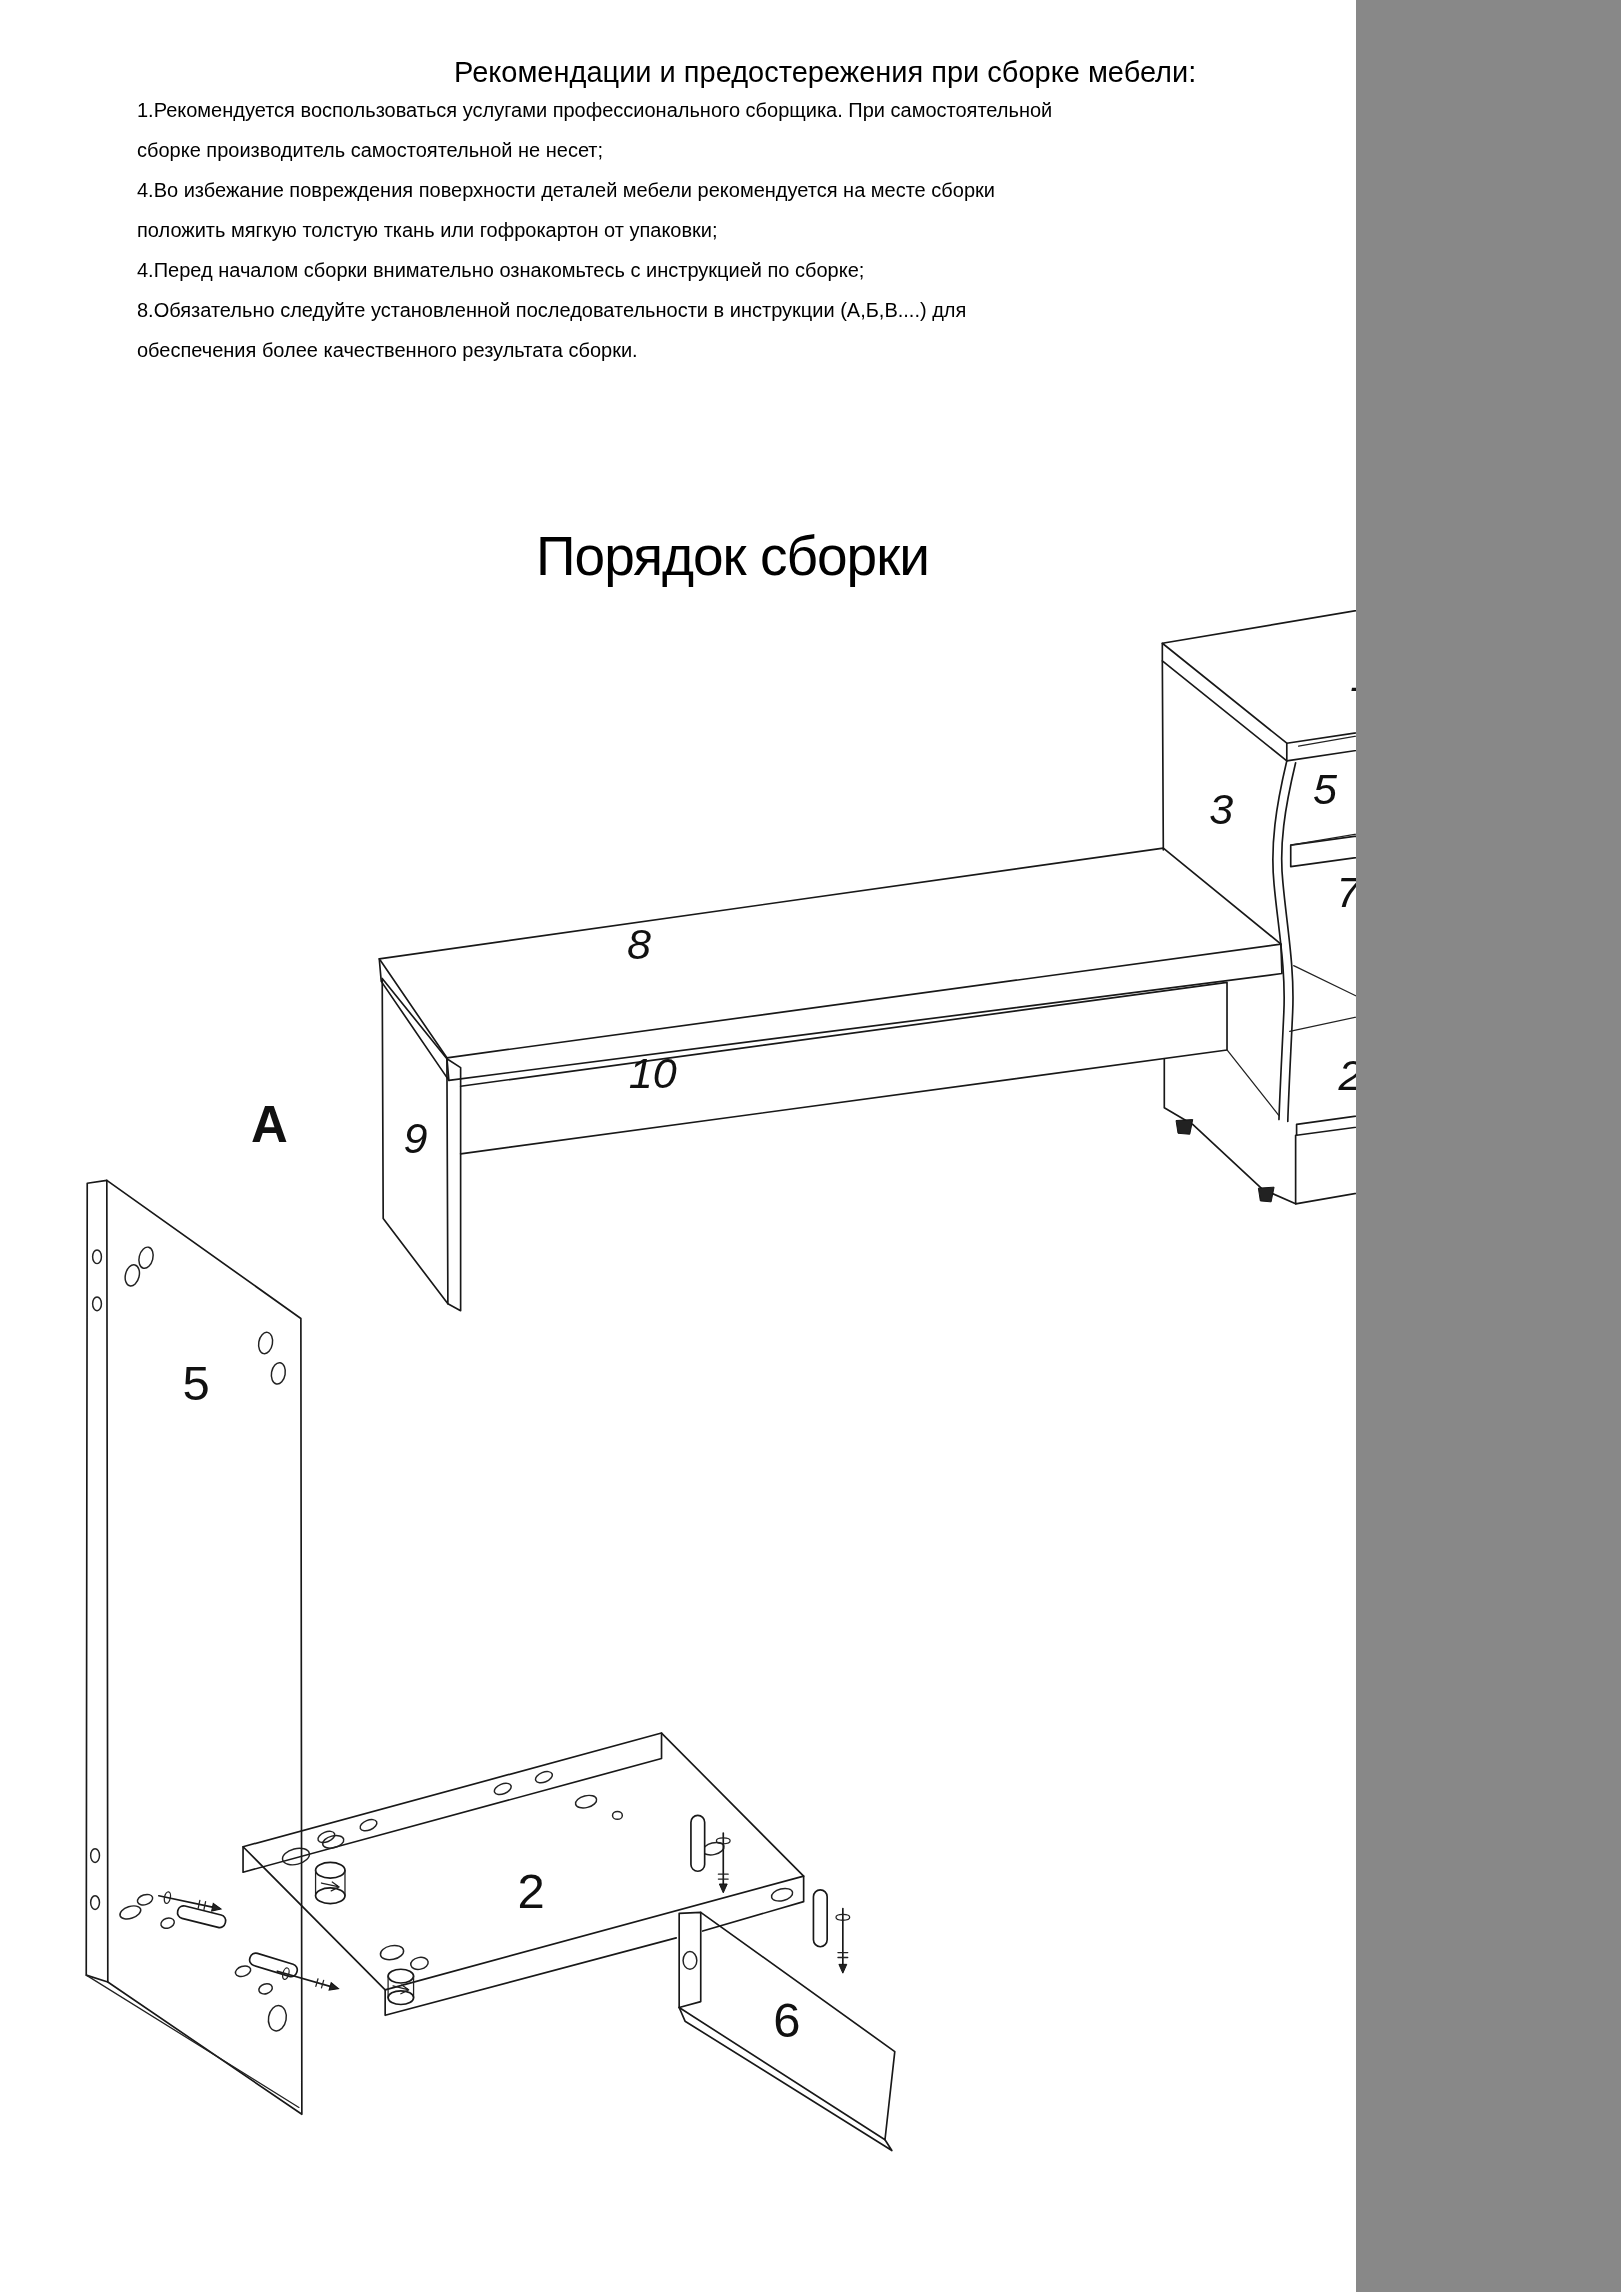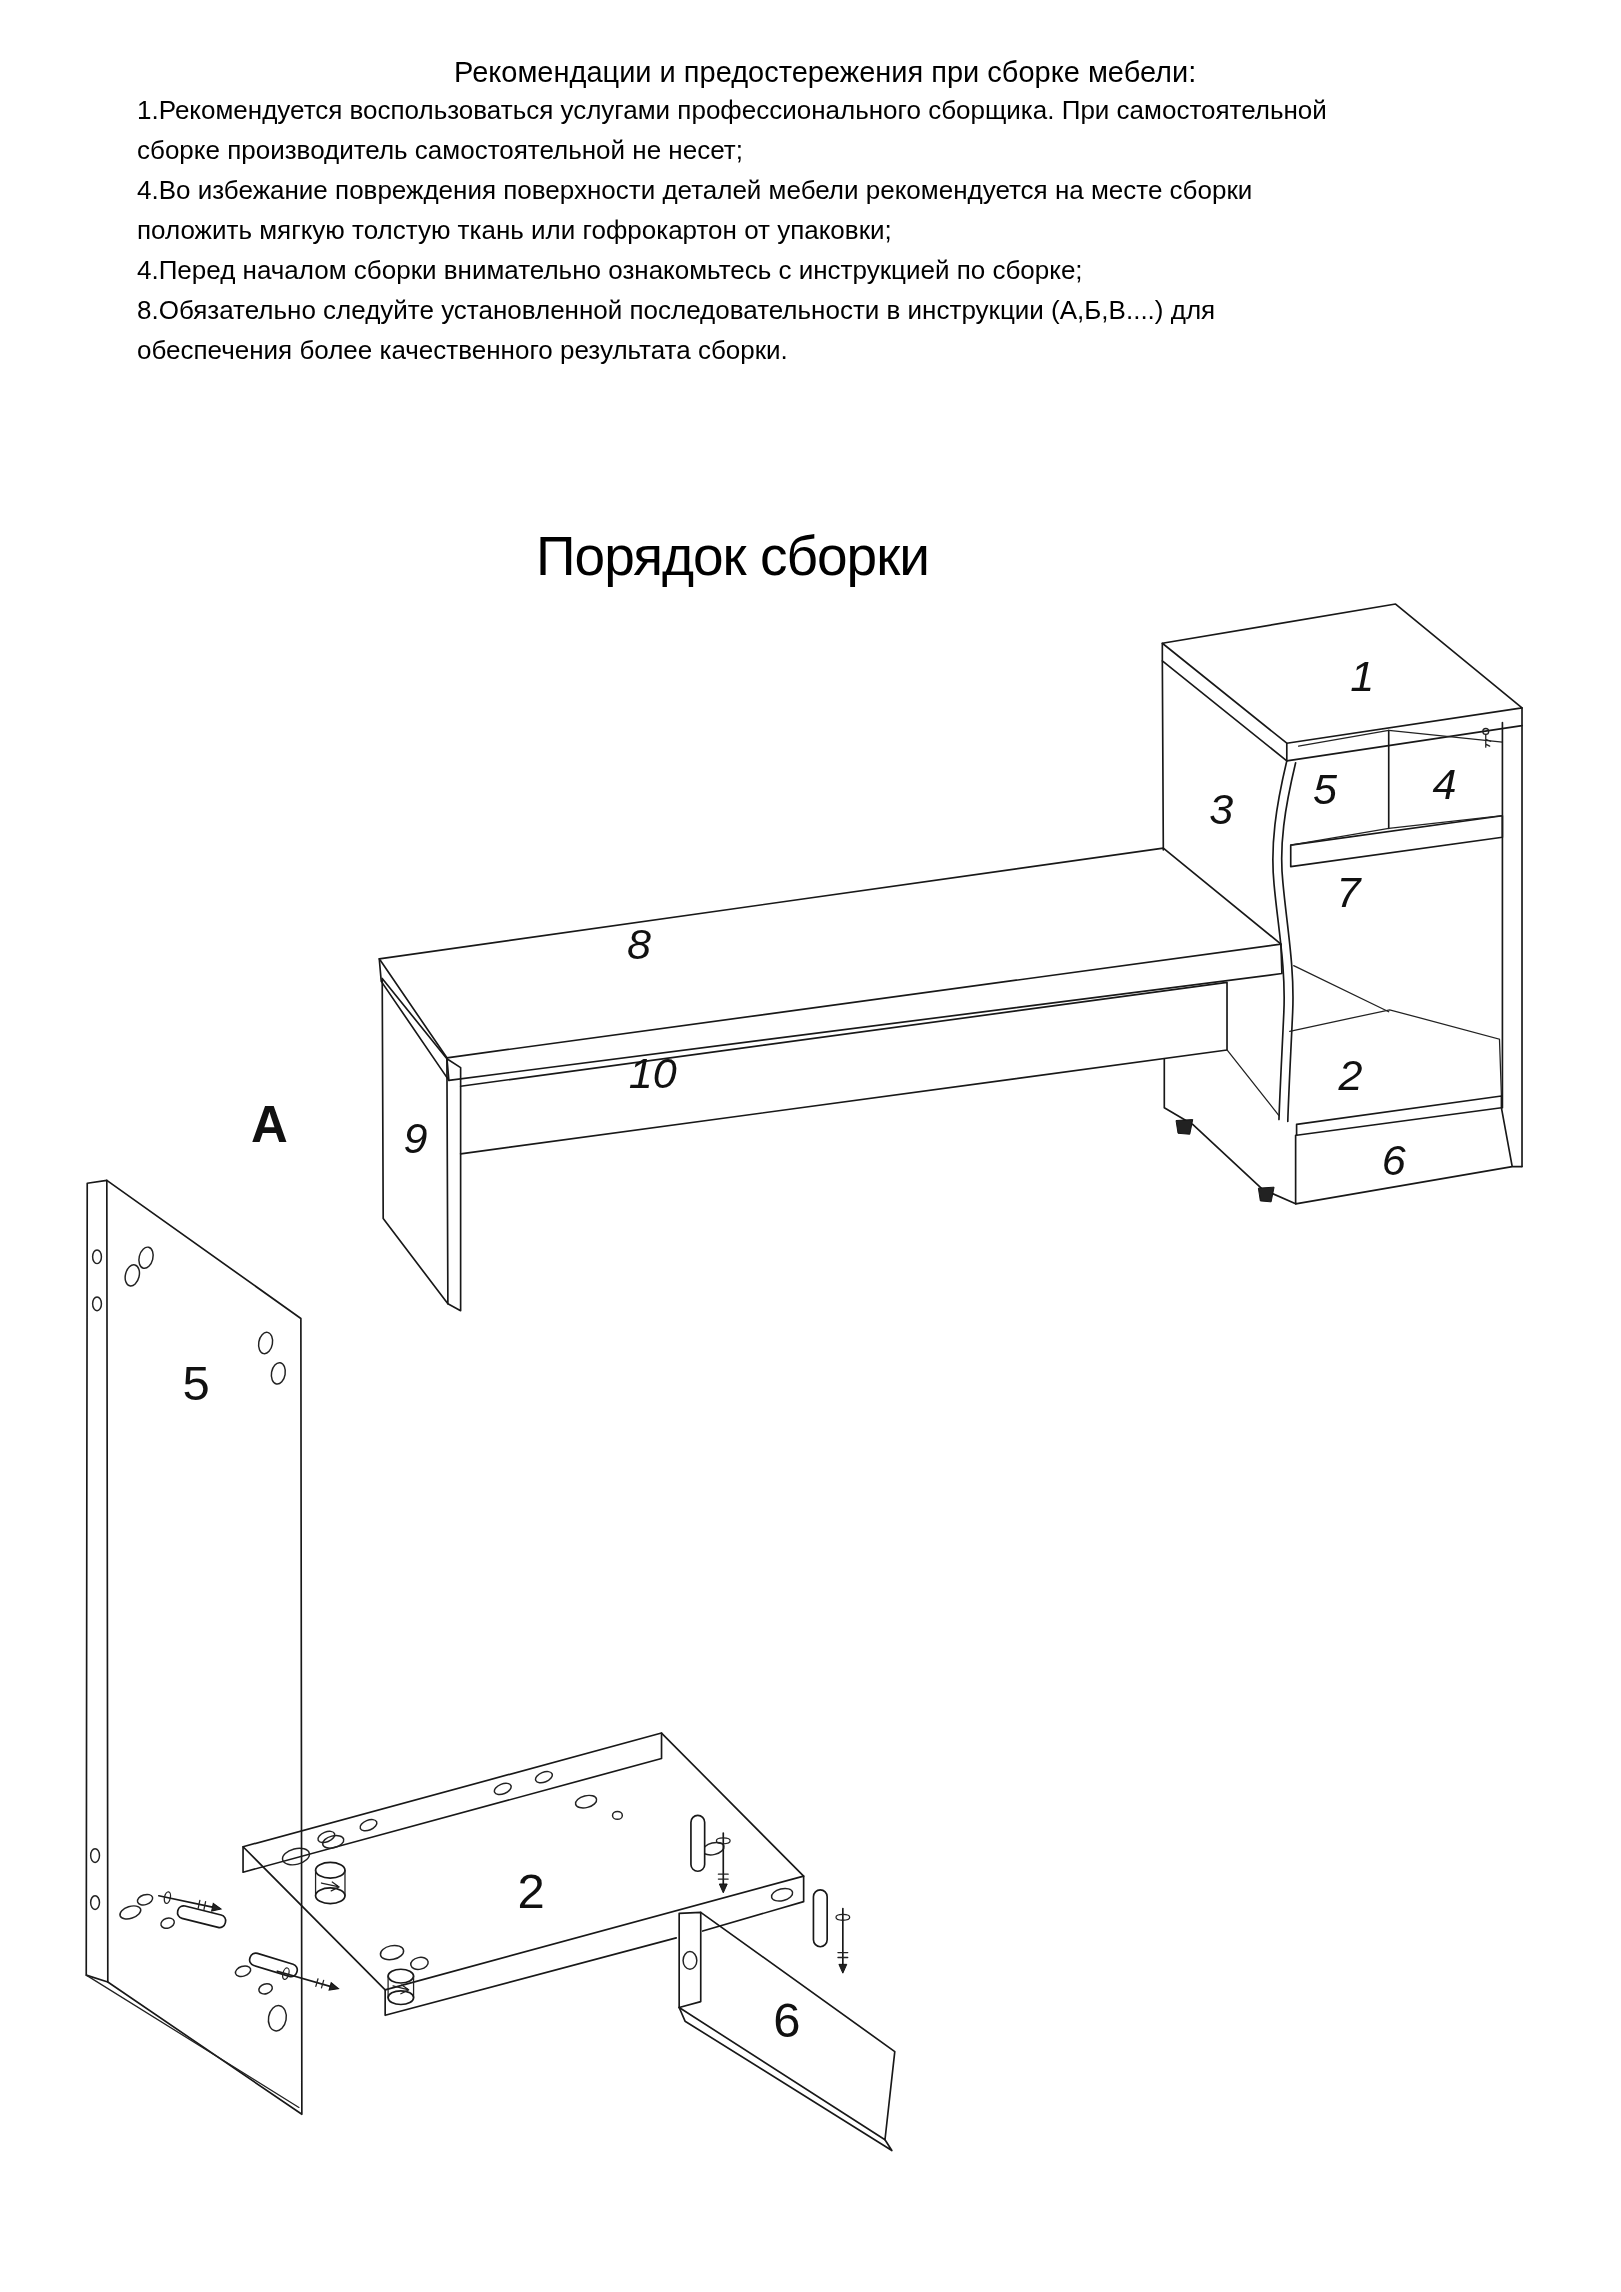--- a/index.html
+++ b/index.html
@@ -1,30 +1,30 @@
 <!DOCTYPE html>
 <html><head>
 <meta charset="utf-8">
 <style>
   html,body{margin:0;padding:0;background:#888;}
   #page{
     position:relative;
-    width:1621px;height:2293px;
+    width:1356px;height:2293px;
     background:#ffffff;
     font-family:"Liberation Sans", sans-serif;
     color:#0e0e0e;
     overflow:hidden;
   }
   .heading{
     position:absolute;left:14.7px;top:54px;width:1621px;
     text-align:center;font-size:29px;line-height:37px;color:#000;
   }
   .body-text{
     position:absolute;left:137px;top:90px;width:1402px;
-    font-size:26px;line-height:40px;color:#000;
+    font-size:20px;line-height:40px;color:#000;
   }
   .section-title{
     position:absolute;left:-78px;top:524px;width:1621px;
     text-align:center;font-size:55px;letter-spacing:-1px;color:#000;
   }
   svg{position:absolute;left:0;top:0;}
   .ln{fill:none;stroke:#181818;stroke-width:1.7;stroke-linecap:round;stroke-linejoin:round;}
   .lnthin{fill:none;stroke:#222;stroke-width:1.3;stroke-linecap:round;}
   .whitefill{fill:#ffffff;stroke:#181818;stroke-width:1.7;stroke-linejoin:round;}
   .hole{fill:none;stroke:#222;stroke-width:1.5;}

